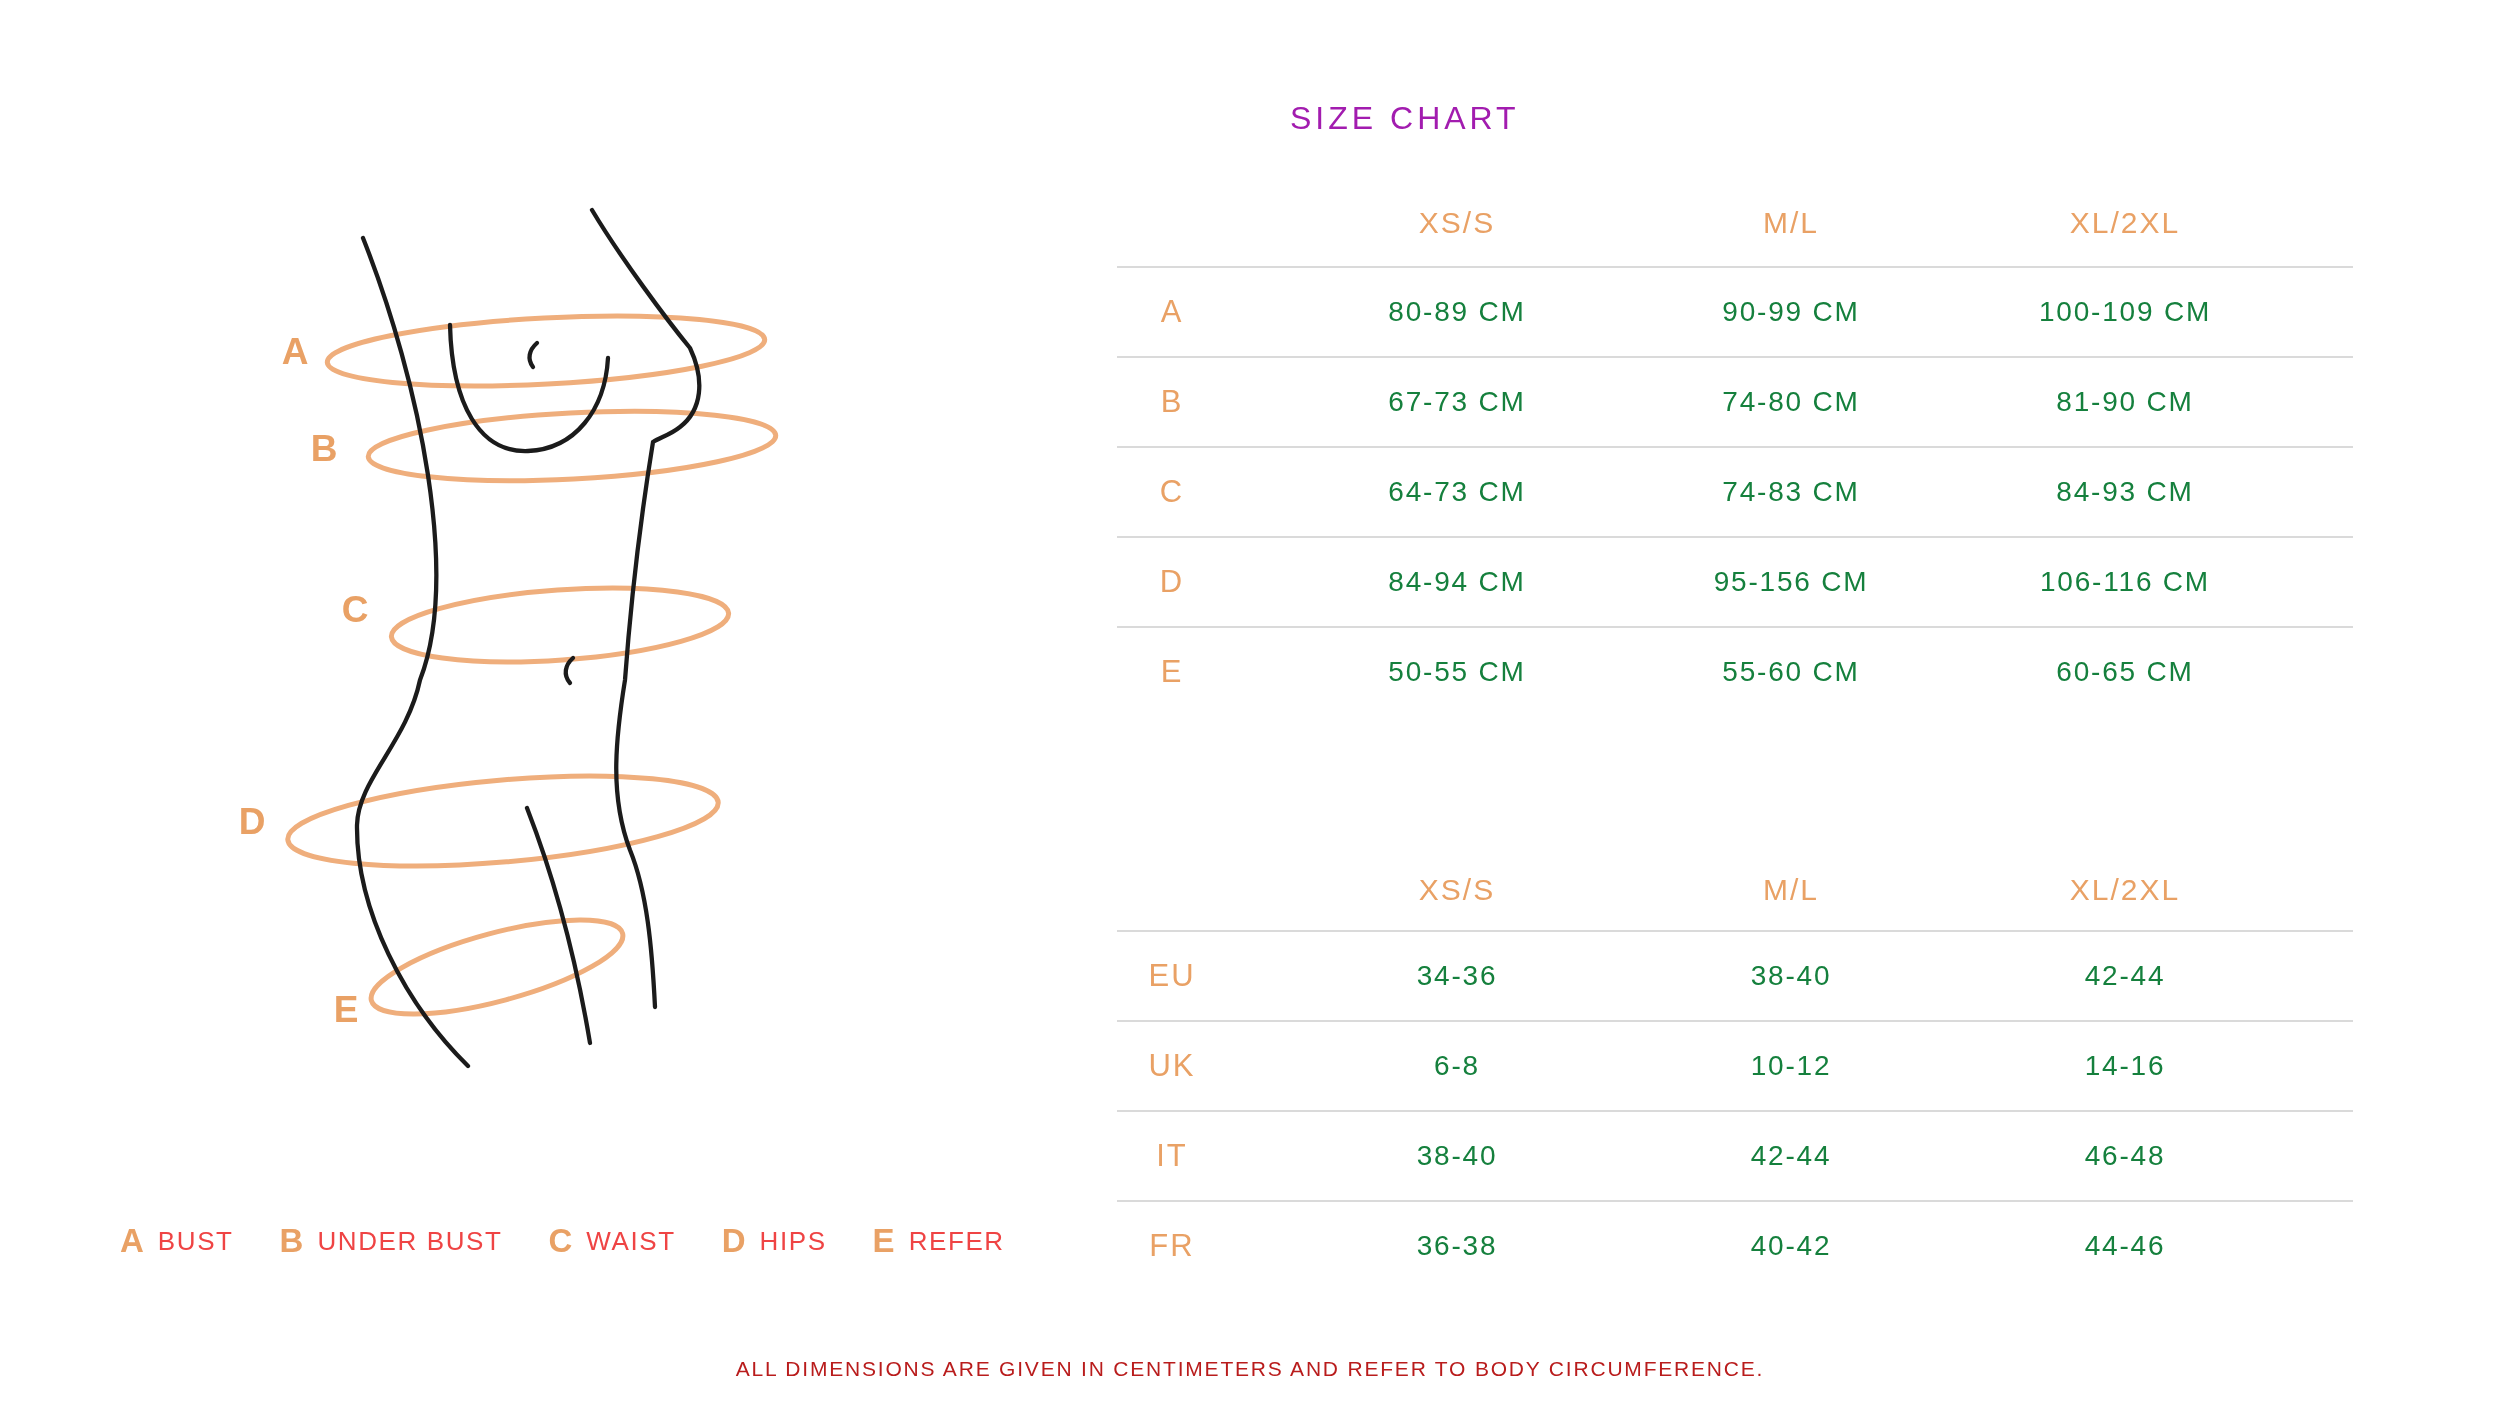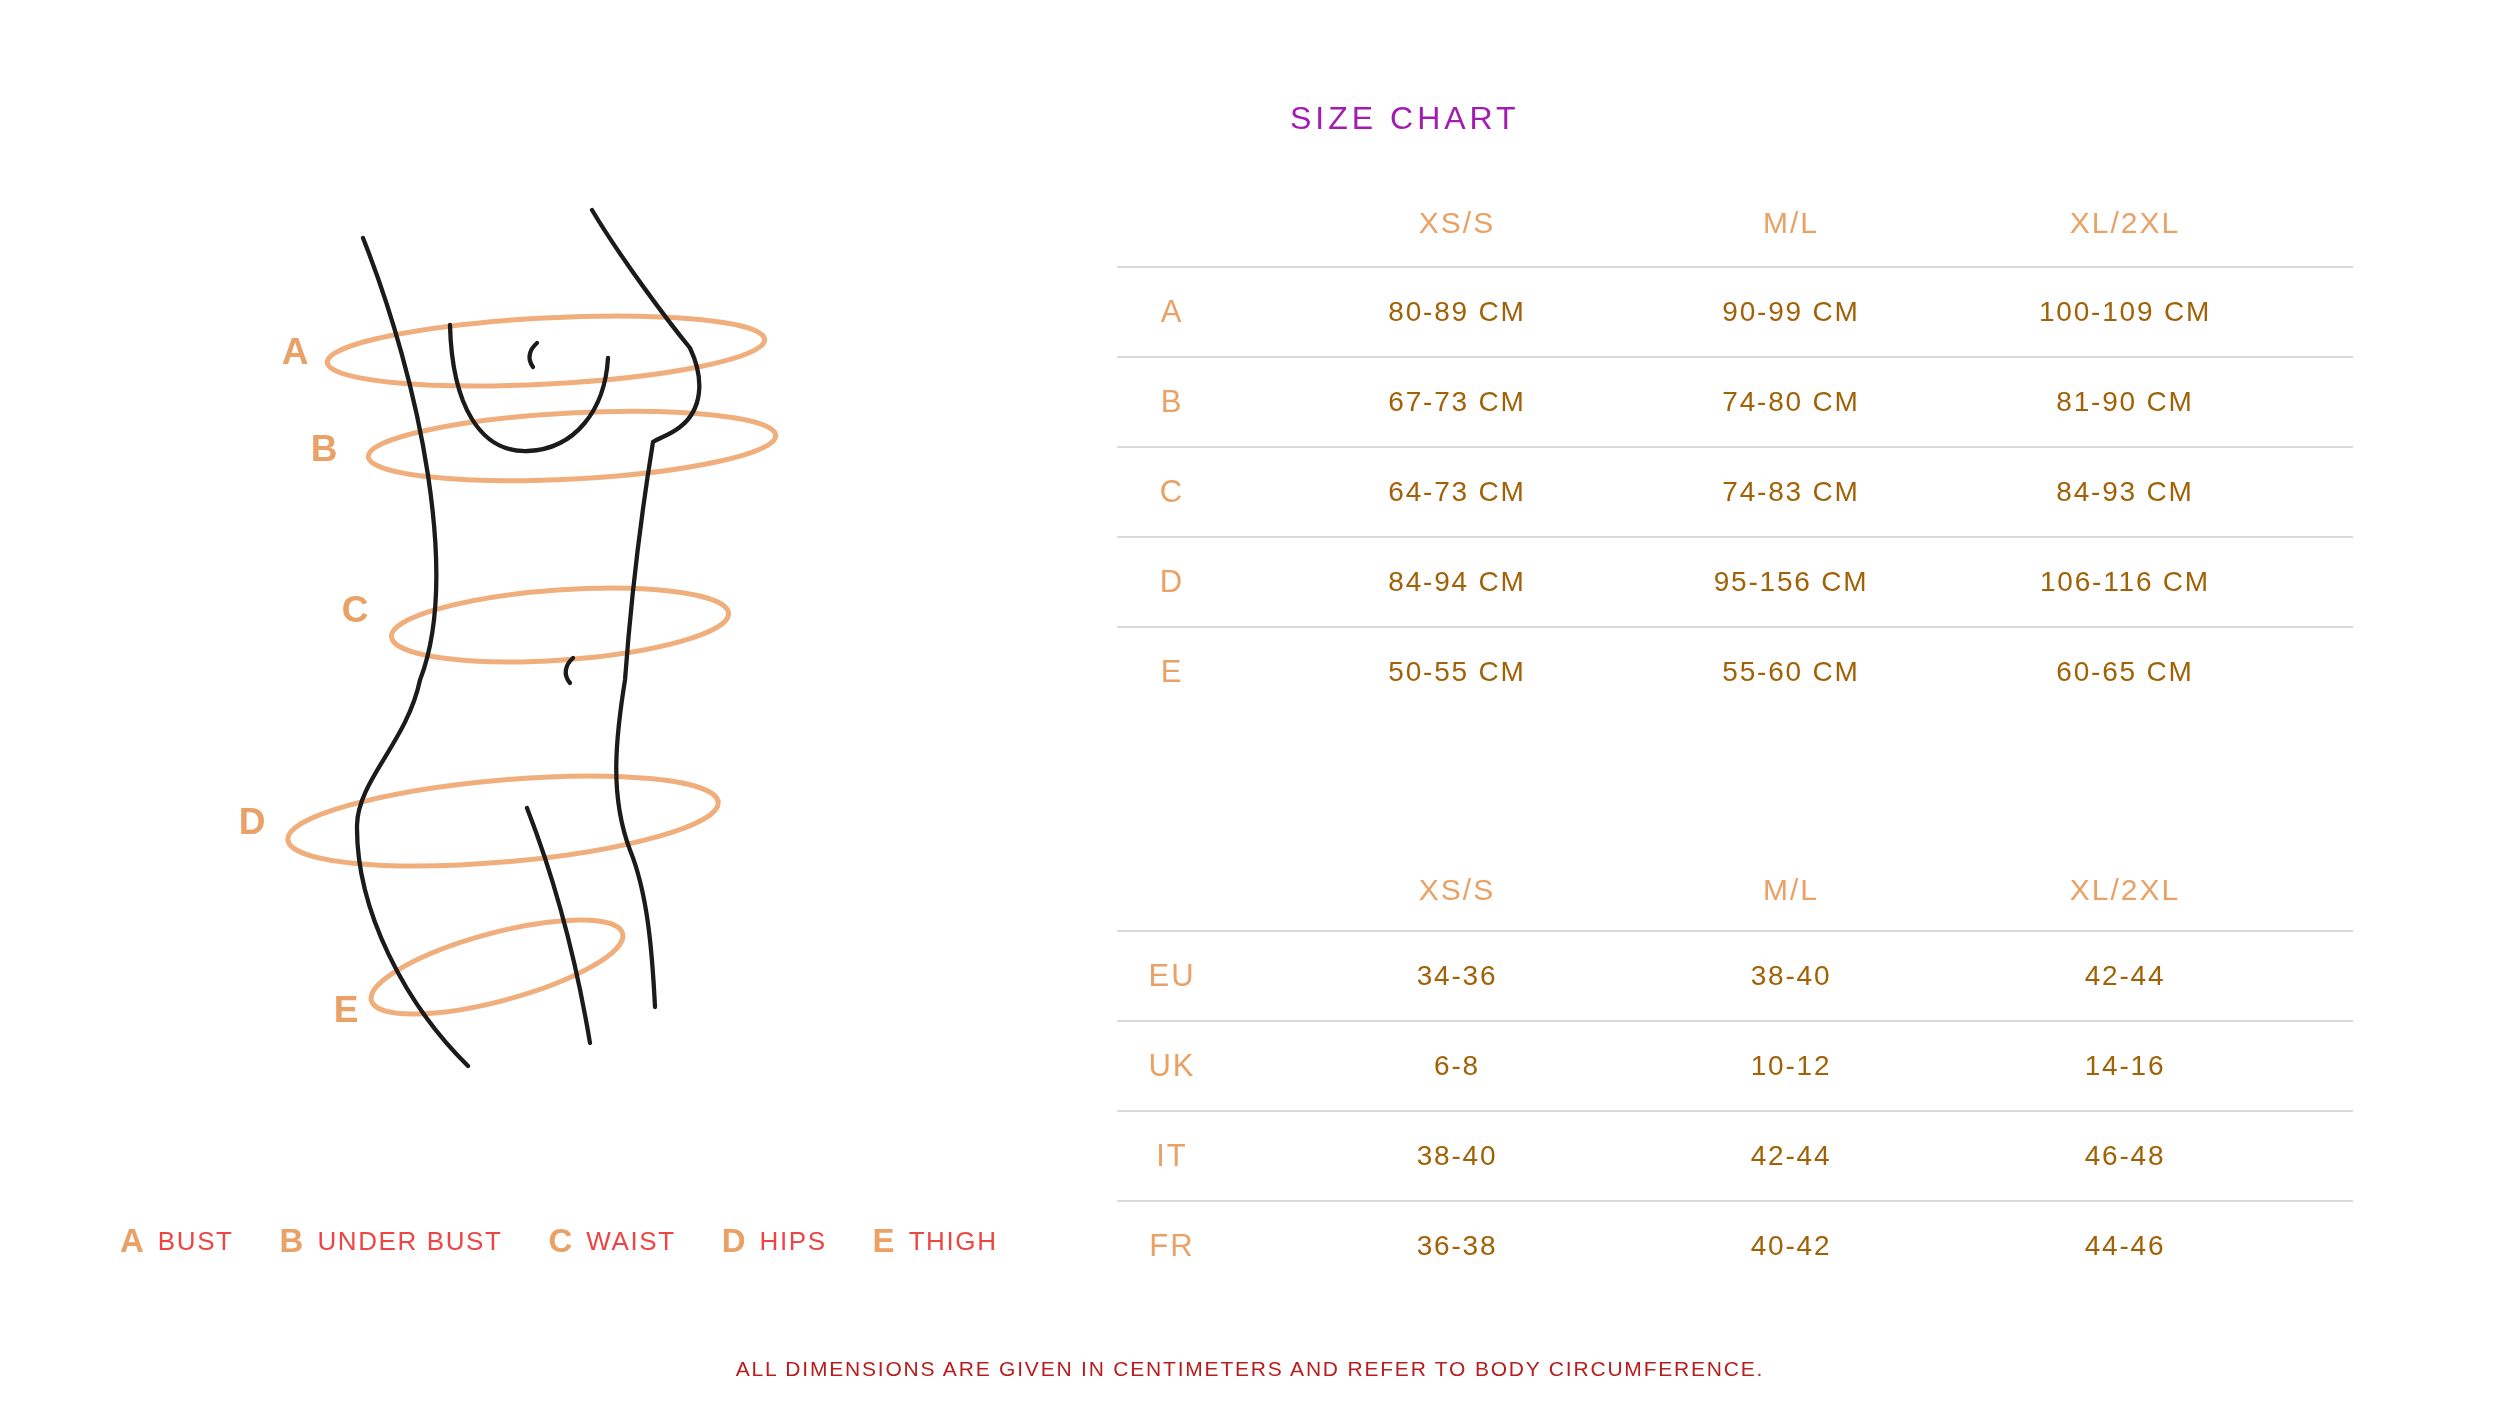--- a/index.html
+++ b/index.html
@@ -26,21 +26,21 @@
   .grid-row{display:flex;align-items:center;height:88px;}
   .head-row{position:absolute;left:0;width:100%;height:60px;}
   #size-chart-head{top:193px;}
   #converter-head{top:860px;}
   .body-rows{position:absolute;left:0;width:100%;}
   #size-chart-body{top:266px;}
   #converter-body{top:930px;}
   .body-rows .grid-row{border-top:2px solid #DADADA;}
   .col-label{width:110px;text-align:center;color:#E9A165;font-size:31px;letter-spacing:2px;font-weight:normal;}
   .col-gap{width:63px;}
-  .col-val{width:334px;text-align:center;font-size:28px;letter-spacing:1.8px;color:#a16207;white-space:nowrap;}
+  .col-val{width:334px;text-align:center;font-size:28px;letter-spacing:1.8px;color:#15803d;white-space:nowrap;}
   .col-head{width:334px;text-align:center;font-size:30px;letter-spacing:2px;color:#E9A165;white-space:nowrap;}
   
   #footer-note{
     position:absolute;left:0;top:1357px;width:100%;text-align:center;
     font-size:21px;letter-spacing:1.8px;color:#b91c1c;
   }
   
   .body-line{fill:none;stroke:#1b1b1b;stroke-width:4.3;stroke-linecap:round;}
   .measure-ellipse{fill:none;stroke:#EFAE7C;stroke-width:5;}
   .figure-letter{fill:#E9A165;font-size:37px;font-weight:bold;font-family:"Liberation Sans",sans-serif;text-anchor:middle;}
@@ -84,21 +84,21 @@
   <div class="legend-item">
     <span class="legend-key">C</span>
     <span class="legend-label">WAIST</span>
   </div>
   <div class="legend-item">
     <span class="legend-key">D</span>
     <span class="legend-label">HIPS</span>
   </div>
   <div class="legend-item">
     <span class="legend-key">E</span>
-    <span class="legend-label">THIGH</span>
+    <span class="legend-label">REFER</span>
   </div>
 </div>
 
 <div id="panel">
 
   <div class="tbl-title" id="size-chart-title">SIZE CHART</div>
 
   <div class="head-row grid-row" id="size-chart-head">
     <div class="col-label"></div>
     <div class="col-gap"></div>

